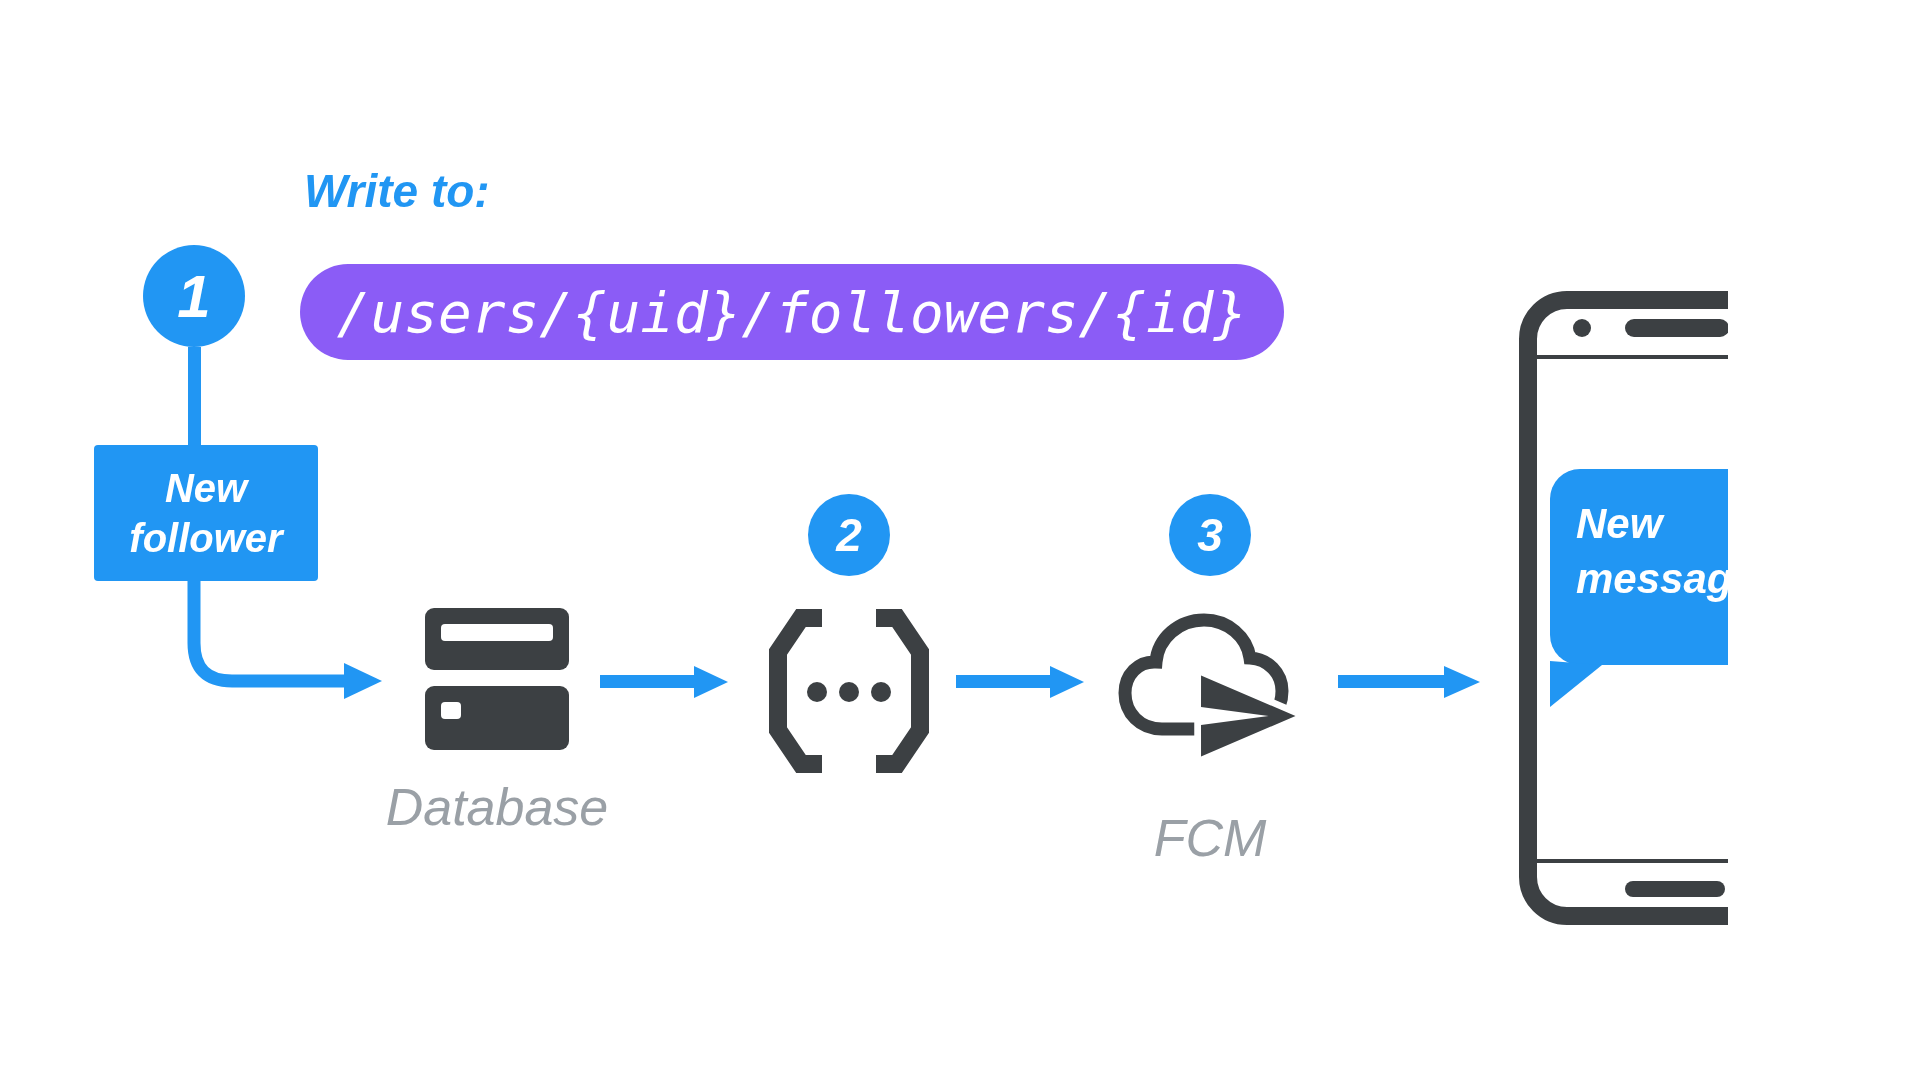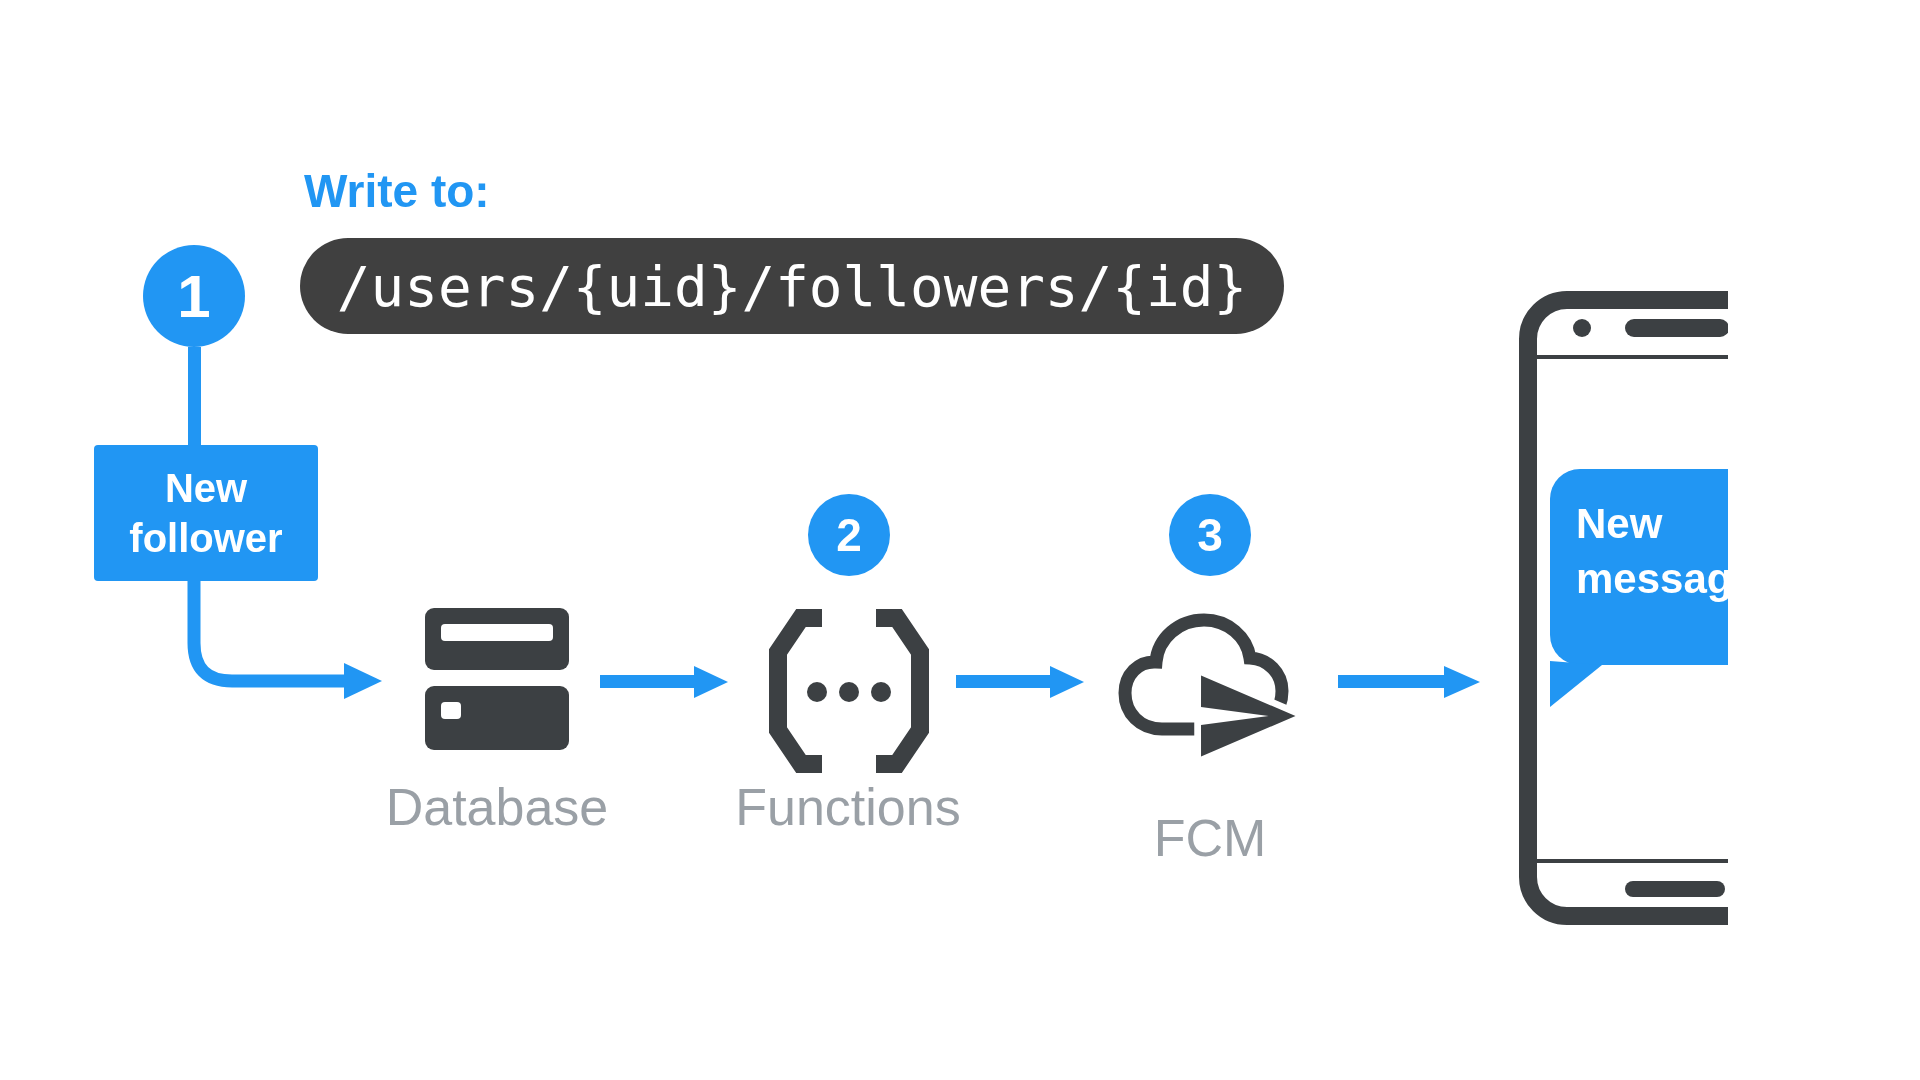--- a/index.html
+++ b/index.html
@@ -1,23 +1,24 @@
 <!DOCTYPE html>
 <html><head>
 <meta charset="utf-8">
 <style>
   html,body{margin:0;padding:0;background:#ffffff;}
   .stage{
     position:relative;width:1728px;height:1080px;background:#ffffff;overflow:hidden;
     font-family:"Liberation Sans", sans-serif;
+    font-style:italic;
   }
   .abs{position:absolute;}
   
   .write-to{left:304px;top:168px;font-size:46px;font-weight:bold;color:#2196F3;line-height:1;}
-  .pill{left:300px;top:238px;width:984px;height:96px;background:#404040;border-radius:48px;
+  .pill{left:300px;top:264px;width:984px;height:96px;background:#8b5cf6;border-radius:48px;
         display:flex;align-items:center;justify-content:center;}
   .pill-text{font-family:"DejaVu Sans Mono", monospace;font-size:56px;color:#ffffff;white-space:nowrap;}
   
   .badge{background:#2196F3;color:#ffffff;border-radius:50%;display:flex;align-items:center;justify-content:center;font-weight:bold;}
   .badge1{left:143px;top:245px;width:102px;height:102px;font-size:60px;}
   .badge2{left:808px;top:494px;width:82px;height:82px;font-size:46px;}
   .badge3{left:1169px;top:494px;width:82px;height:82px;font-size:46px;}
   
   .vline{left:188px;top:347px;width:13px;height:100px;background:#2196F3;}
   .nf-box{left:94px;top:445px;width:224px;height:136px;background:#2196F3;border-radius:4px;
@@ -84,21 +85,20 @@
   </svg>
 
   <div class="abs badge badge2">2</div>
   <svg class="abs fn-icon" width="162" height="166">
     <path d="M 54 10 L 33 10 L 10 44 L 10 122 L 33 156 L 54 156" stroke="#3C4043" stroke-width="18" fill="none"></path>
     <path d="M 108 10 L 129 10 L 152 44 L 152 122 L 129 156 L 108 156" stroke="#3C4043" stroke-width="18" fill="none"></path>
     <circle cx="49" cy="84" r="10" fill="#3C4043"></circle>
     <circle cx="81" cy="84" r="10" fill="#3C4043"></circle>
     <circle cx="113" cy="84" r="10" fill="#3C4043"></circle>
   </svg>
-  <div class="abs node-label fn-label">Functions</div>
 
   <svg class="abs arrow2" width="128" height="36">
     <rect x="0" y="11" width="96" height="13" fill="#2196F3"></rect>
     <polygon points="94,2 128,18 94,34" fill="#2196F3"></polygon>
   </svg>
 
   <div class="abs badge badge3">3</div>
   <svg class="abs fcm-icon" width="196" height="186">
     <path d="M 127 133 L 44 133 C 22 133 7 117 7 97 C 7 79 20 65 38 66 C 40 42 61 24 86 24 C 110 24 129 41 132 62 C 150 63 164 77 164 95 C 164 116 148 133 127 133 Z" stroke="#3C4043" stroke-width="13" fill="#ffffff"></path>
     <g transform="translate(74,66) scale(4.5)">

